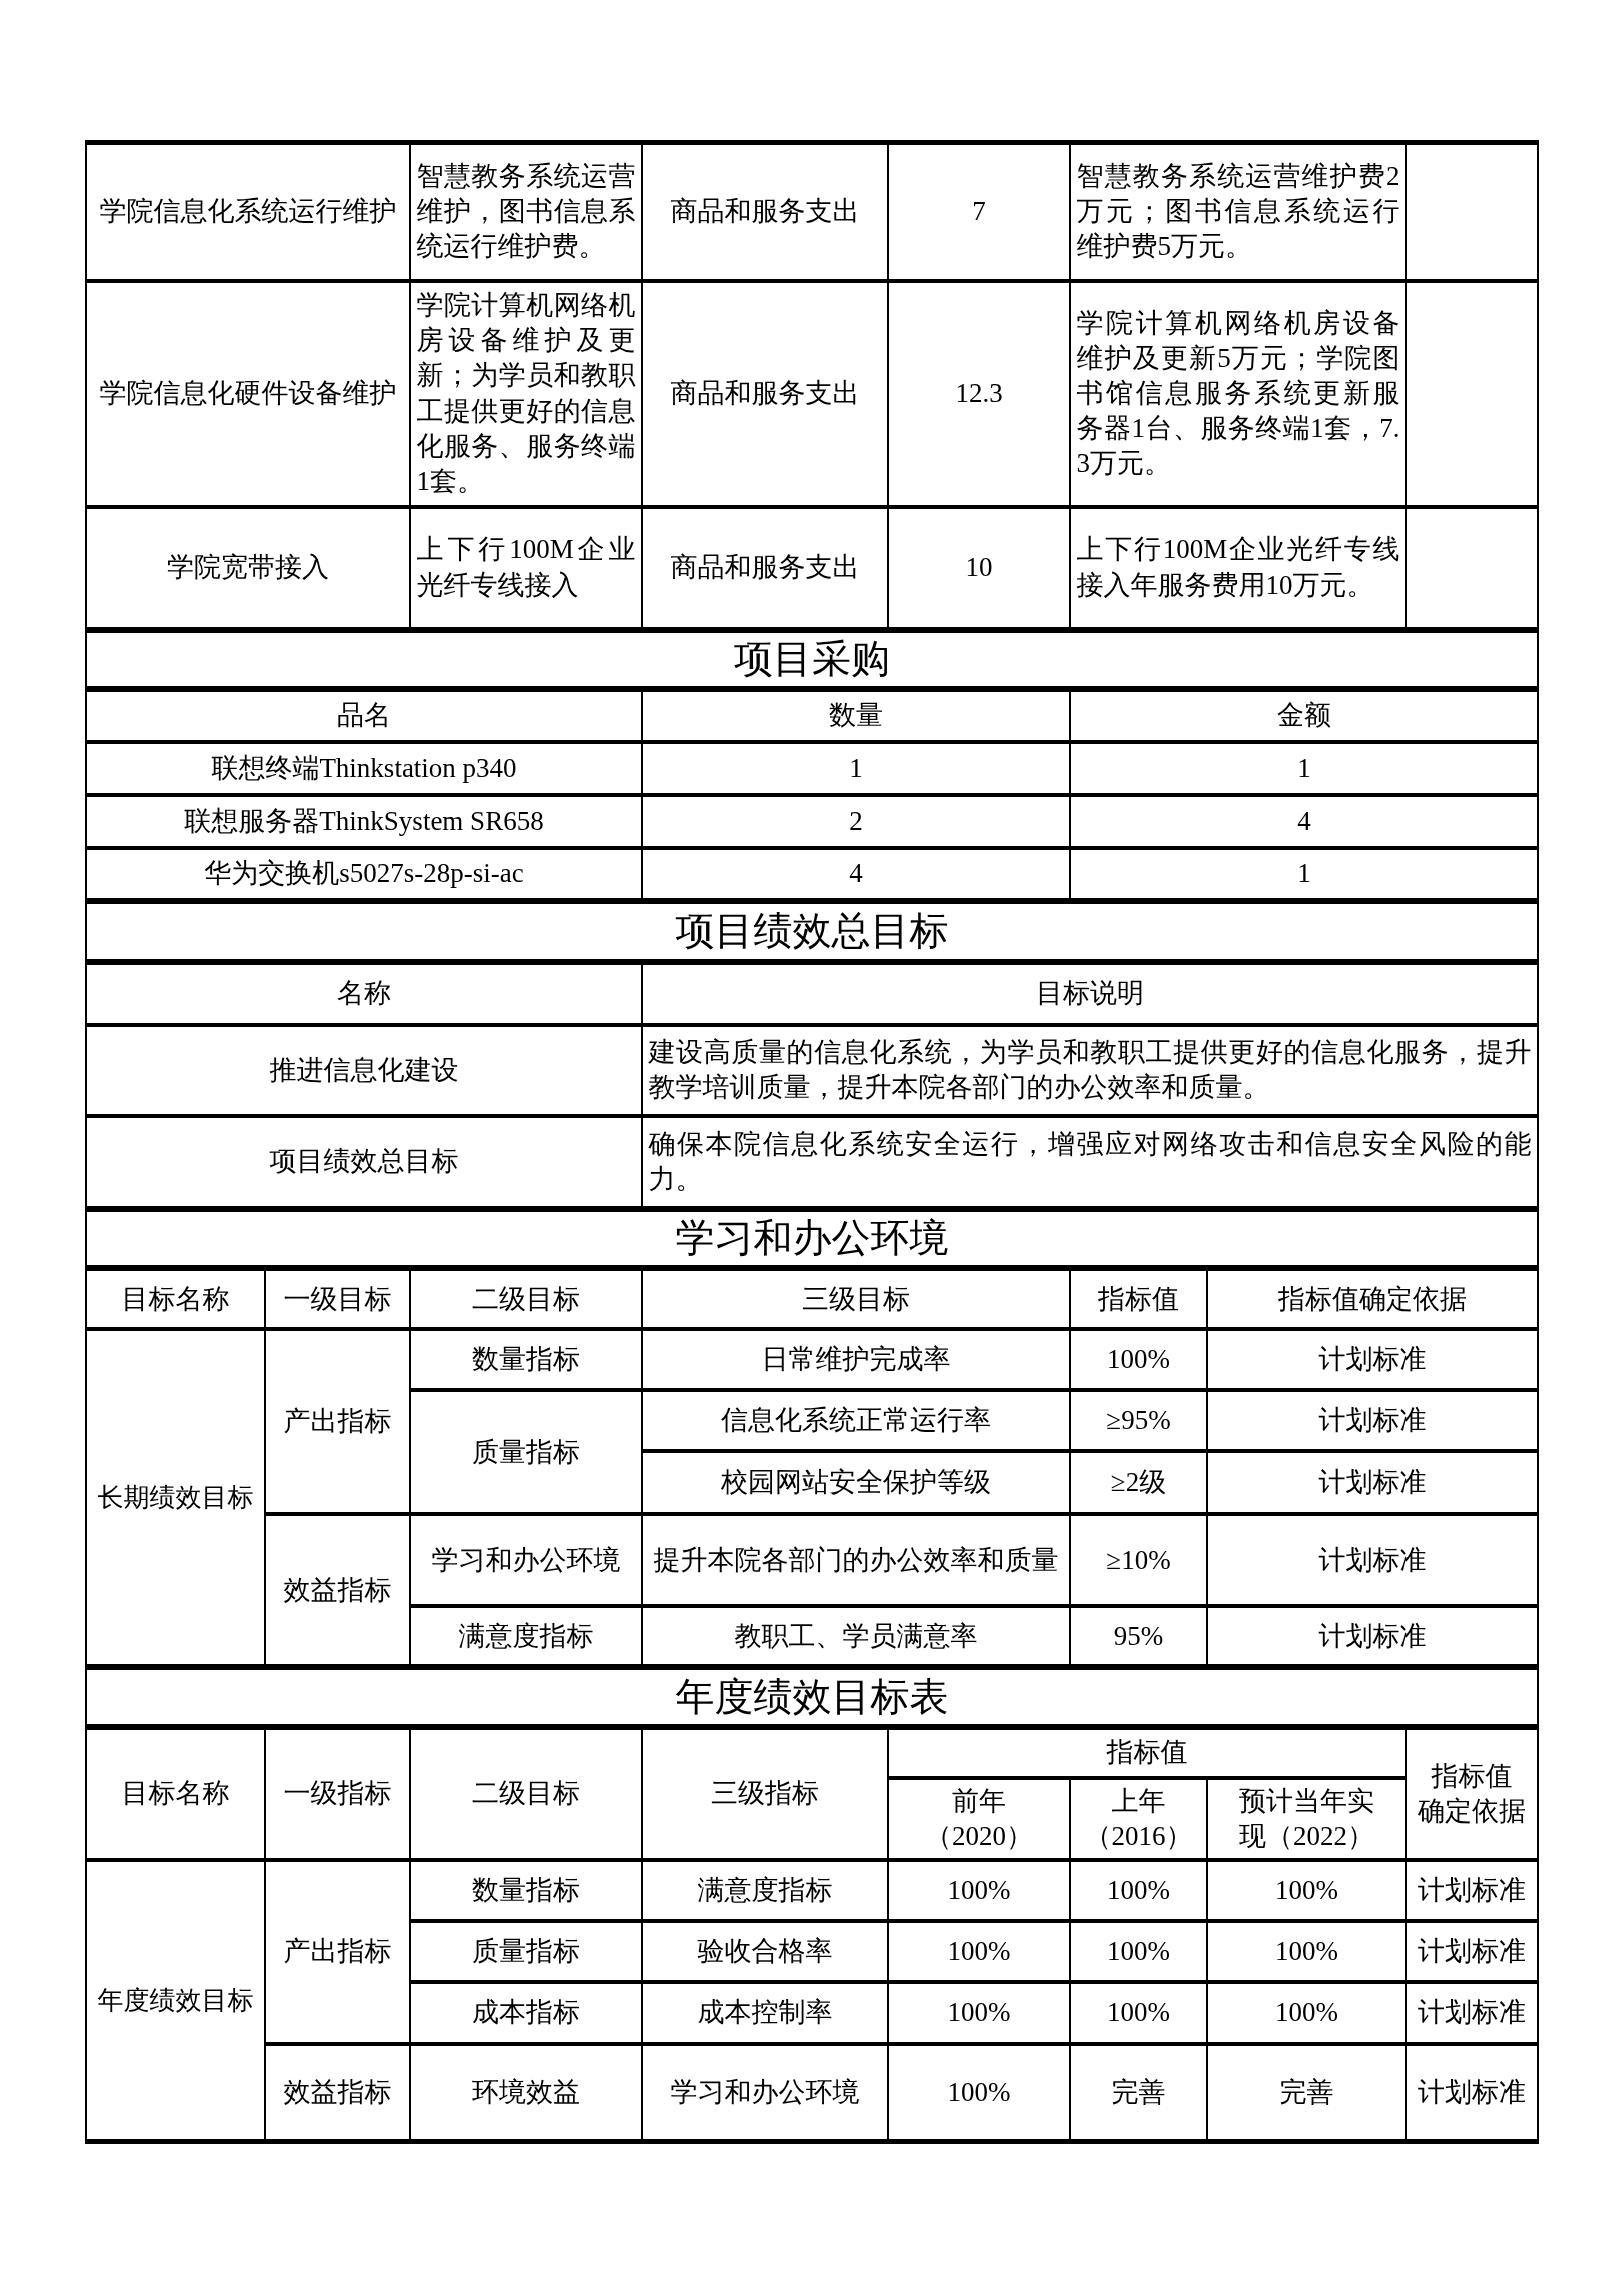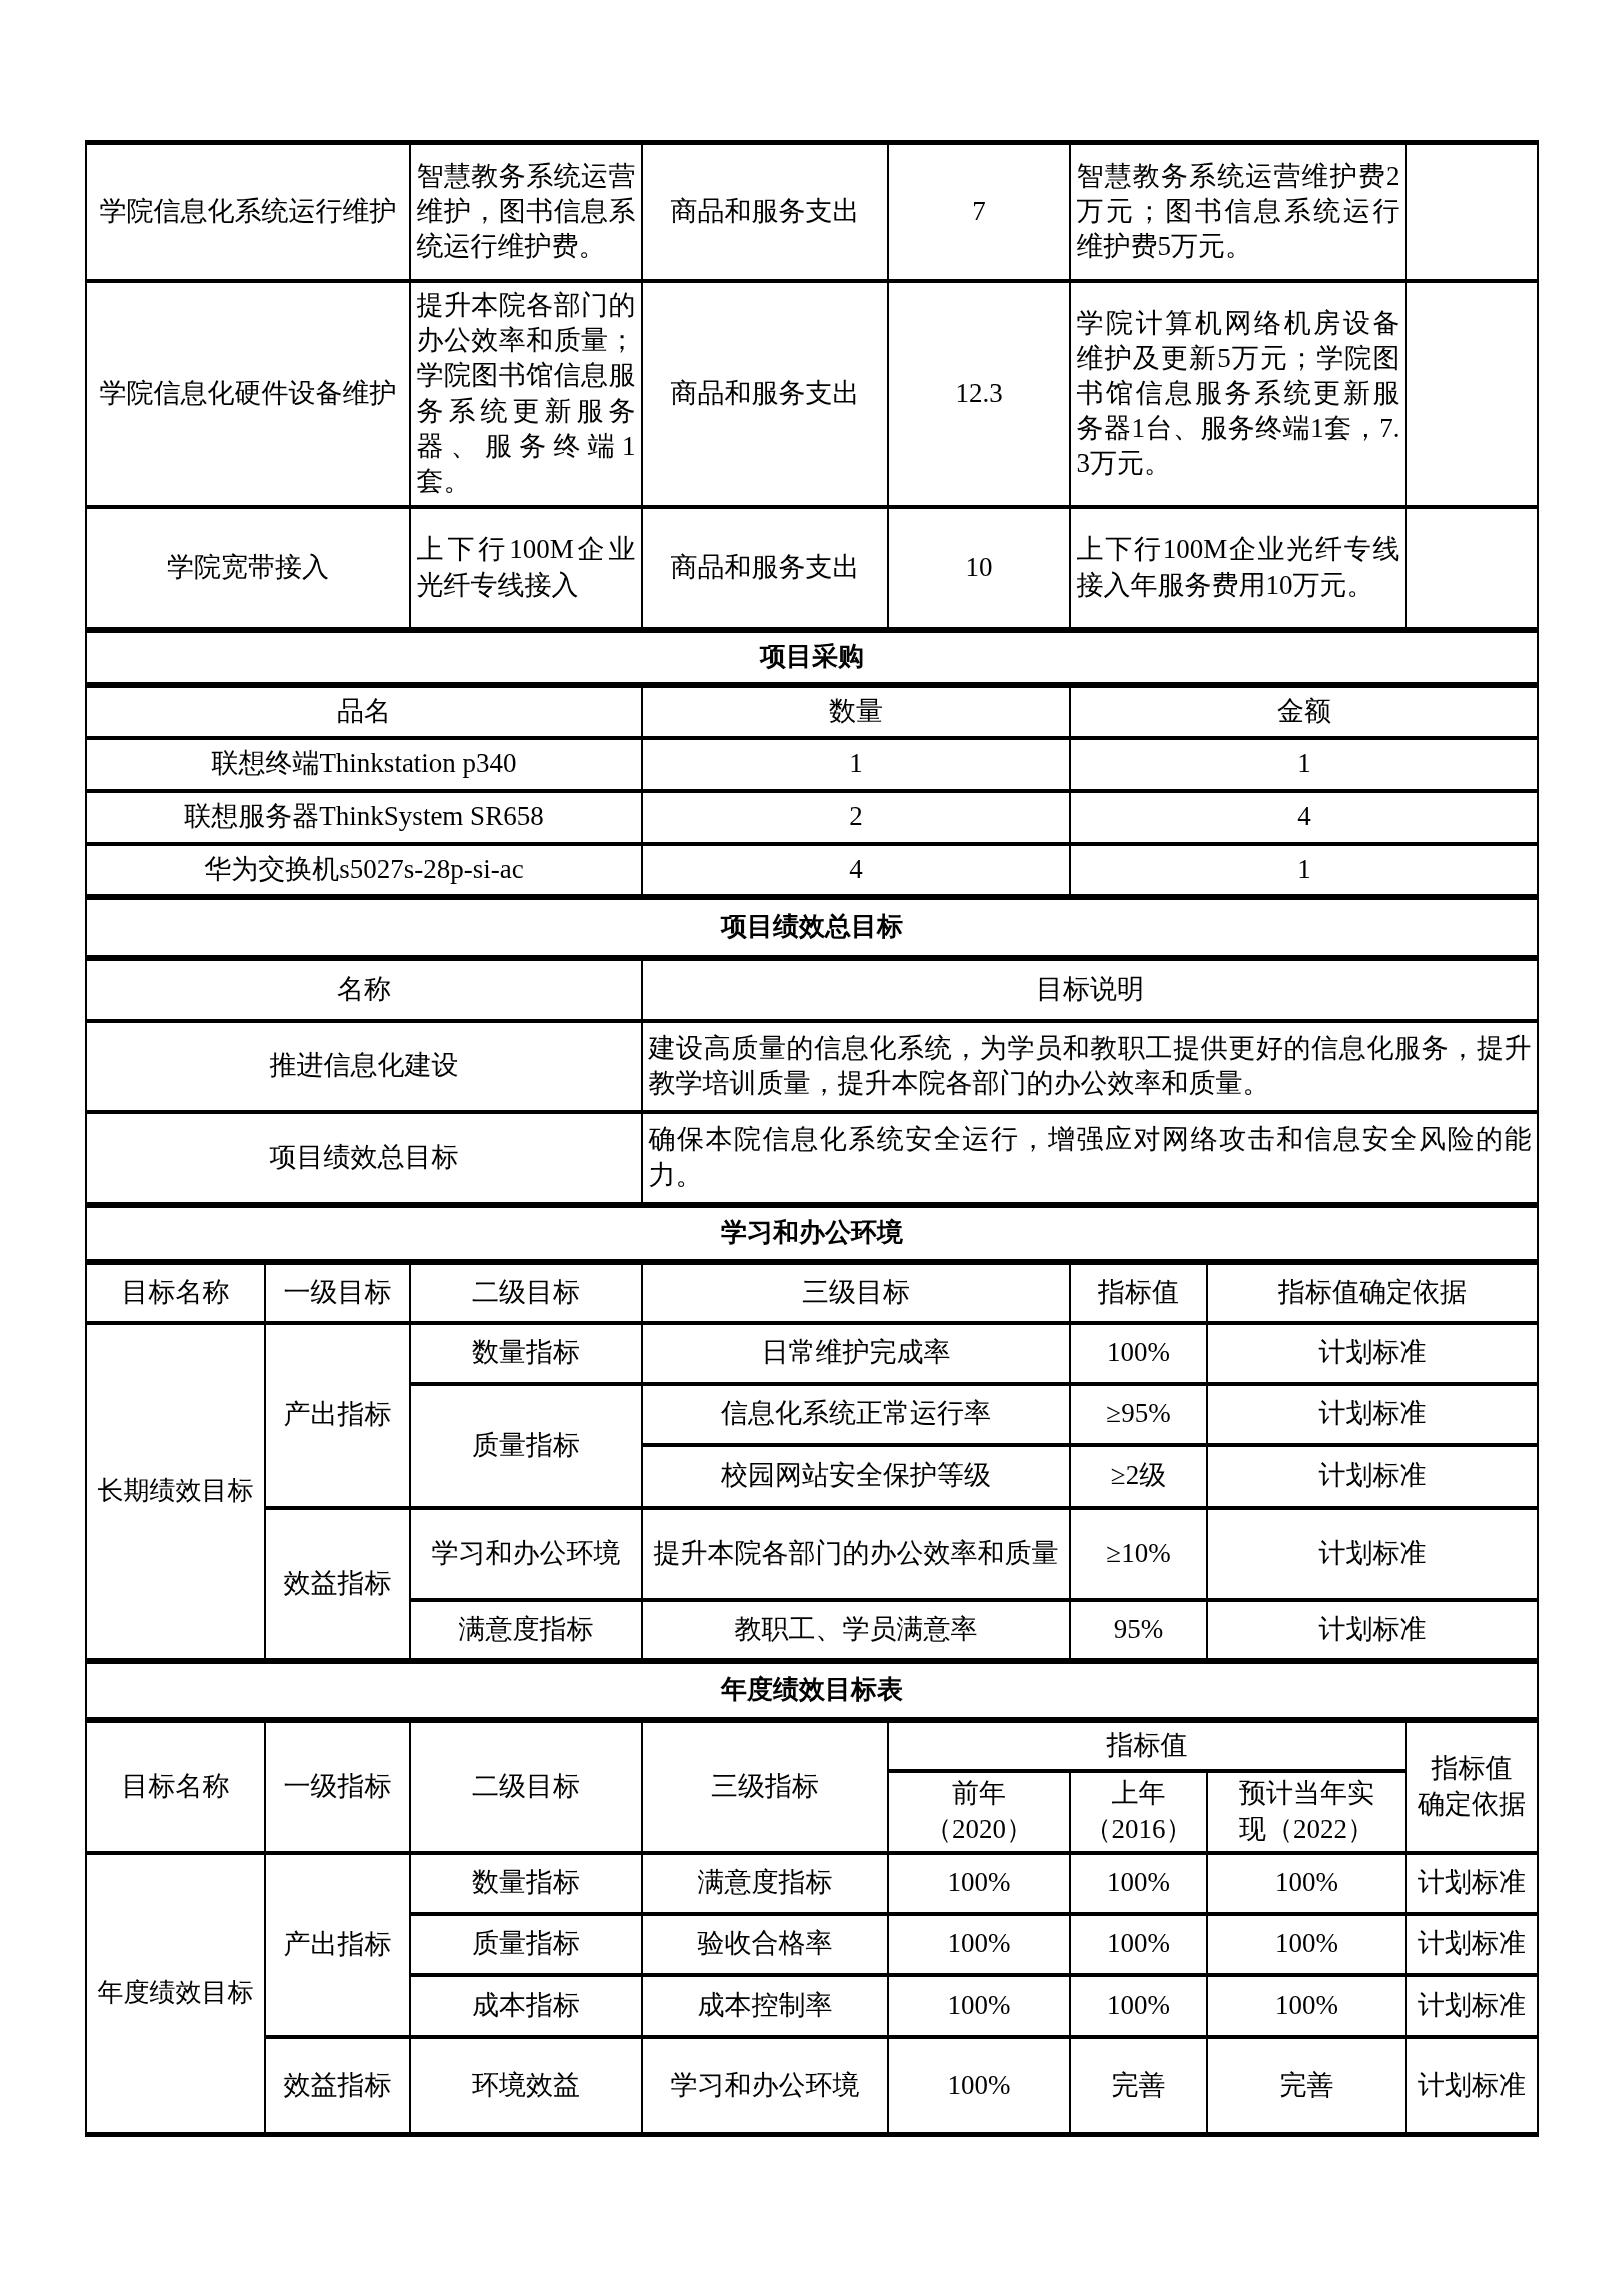--- a/index.html
+++ b/index.html
@@ -13,21 +13,21 @@
     border:2.7px solid #000;border-top-width:5.5px;border-bottom-width:5.5px;
   }
   td{
     border-left:2.7px solid #000;border-right:2.7px solid #000;
     border-top:4.8px solid #000;border-bottom:4.8px solid #000;
     text-align:center;vertical-align:middle;
     font-size:27px;line-height:1.3;padding:1.4px 4.1px;
     word-break:break-all;overflow:hidden;
   }
   td.title{
-    font-weight:bold;font-size:26px;
+    font-weight:normal;font-size:39px;
     border-top-width:6.1px;border-bottom-width:6.1px;
   }
   td.just{
     text-align:justify;text-justify:inter-ideograph;padding:1.4px 5.5px;margin-left:16px;
   }
   td.pre{white-space:pre-line;}
   td.tight{padding:0 2px;}
   td.small{font-size:26px;margin-top:12px;}
 </style>
 </head>
@@ -49,21 +49,21 @@
       <tr style="height:138px">
     <td colspan="2">学院信息化系统运行维护</td>
     <td class="just">智慧教务系统运营维护，图书信息系统运行维护费。</td>
     <td>商品和服务支出</td>
     <td>7</td>
     <td colspan="2" class="just">智慧教务系统运营维护费2万元；图书信息系统运行维护费5万元。</td>
     <td></td>
   </tr>
   <tr style="height:226px">
     <td colspan="2">学院信息化硬件设备维护</td>
-    <td class="just">提升本院各部门的办公效率和质量；学院图书馆信息服务系统更新服务器、服务终端1套。</td>
+    <td class="just">学院计算机网络机房设备维护及更新；为学员和教职工提供更好的信息化服务、服务终端1套。</td>
     <td>商品和服务支出</td>
     <td>12.3</td>
     <td colspan="2" class="just">学院计算机网络机房设备维护及更新5万元；学院图书馆信息服务系统更新服务器1台、服务终端1套，7.3万元。</td>
     <td></td>
   </tr>
   <tr style="height:123px">
     <td colspan="2">学院宽带接入</td>
     <td class="just">上下行100M企业光纤专线接入</td>
     <td>商品和服务支出</td>
     <td>10</td>

